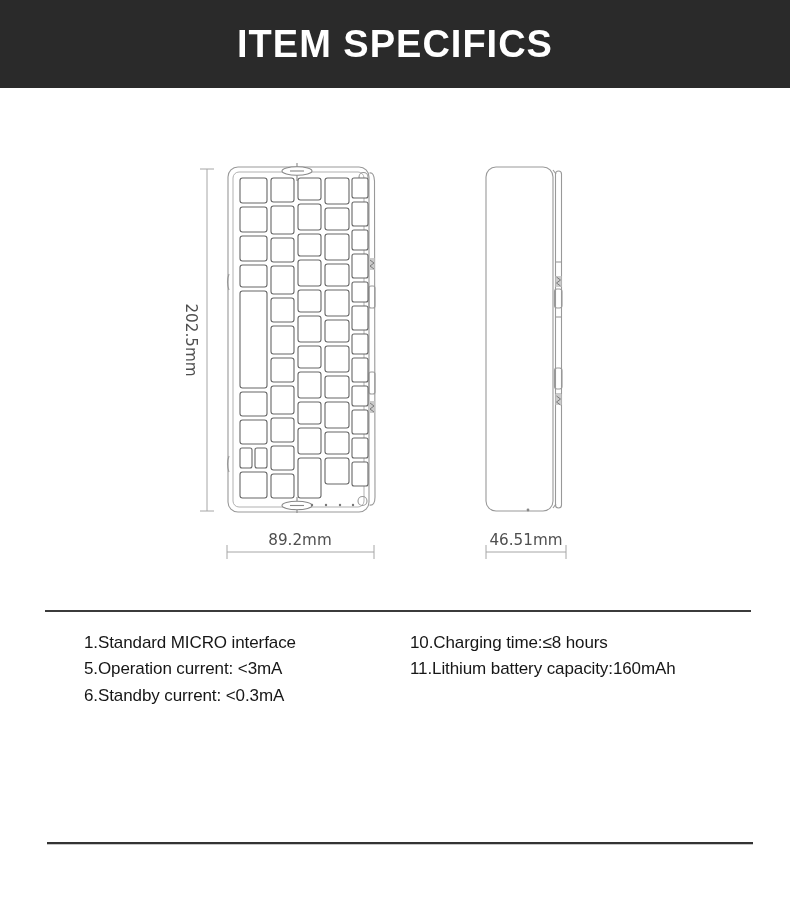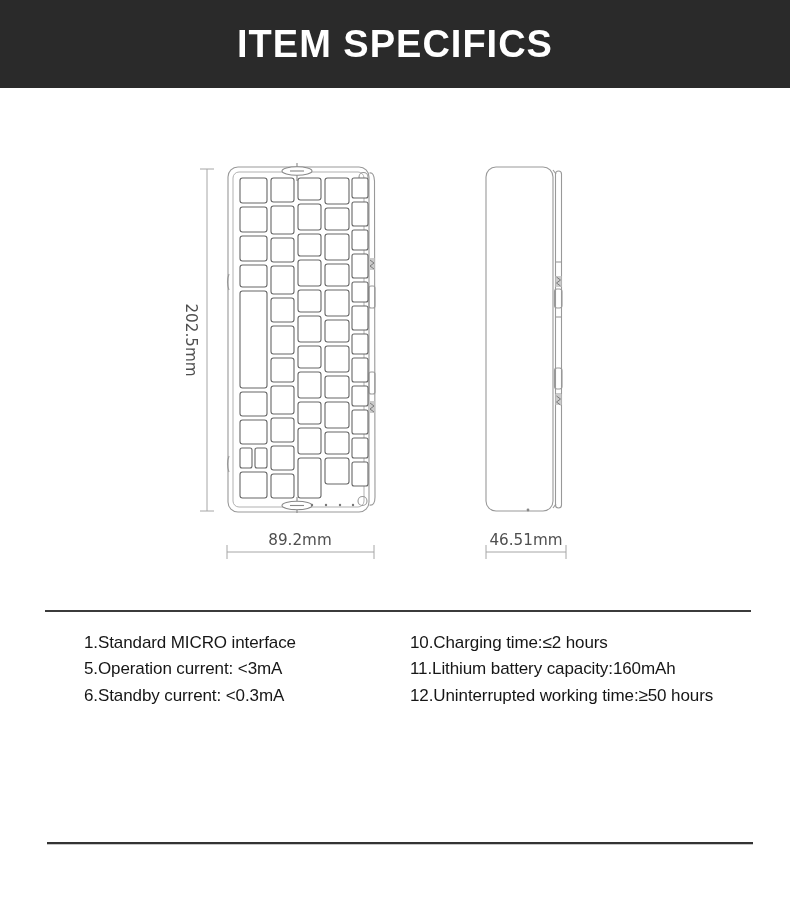--- a/index.html
+++ b/index.html
@@ -167,20 +167,19 @@
 
   <div class="divider-top"></div>
 
   <div class="specs-col specs-left">
     <div class="spec-line">1.Standard MICRO interface</div>
     <div class="spec-line">5.Operation current: &lt;3mA</div>
     <div class="spec-line">6.Standby current: &lt;0.3mA</div>
   </div>
 
   <div class="specs-col specs-right">
-    <div class="spec-line">10.Charging time:≤2 hours</div>
+    <div class="spec-line">10.Charging time:≤8 hours</div>
     <div class="spec-line">11.Lithium battery capacity:160mAh</div>
-    <div class="spec-line">12.Uninterrupted working time:≥50 hours</div>
   </div>
 
   <div class="divider-bottom"></div>
 
 </div>
 
 </body></html>

